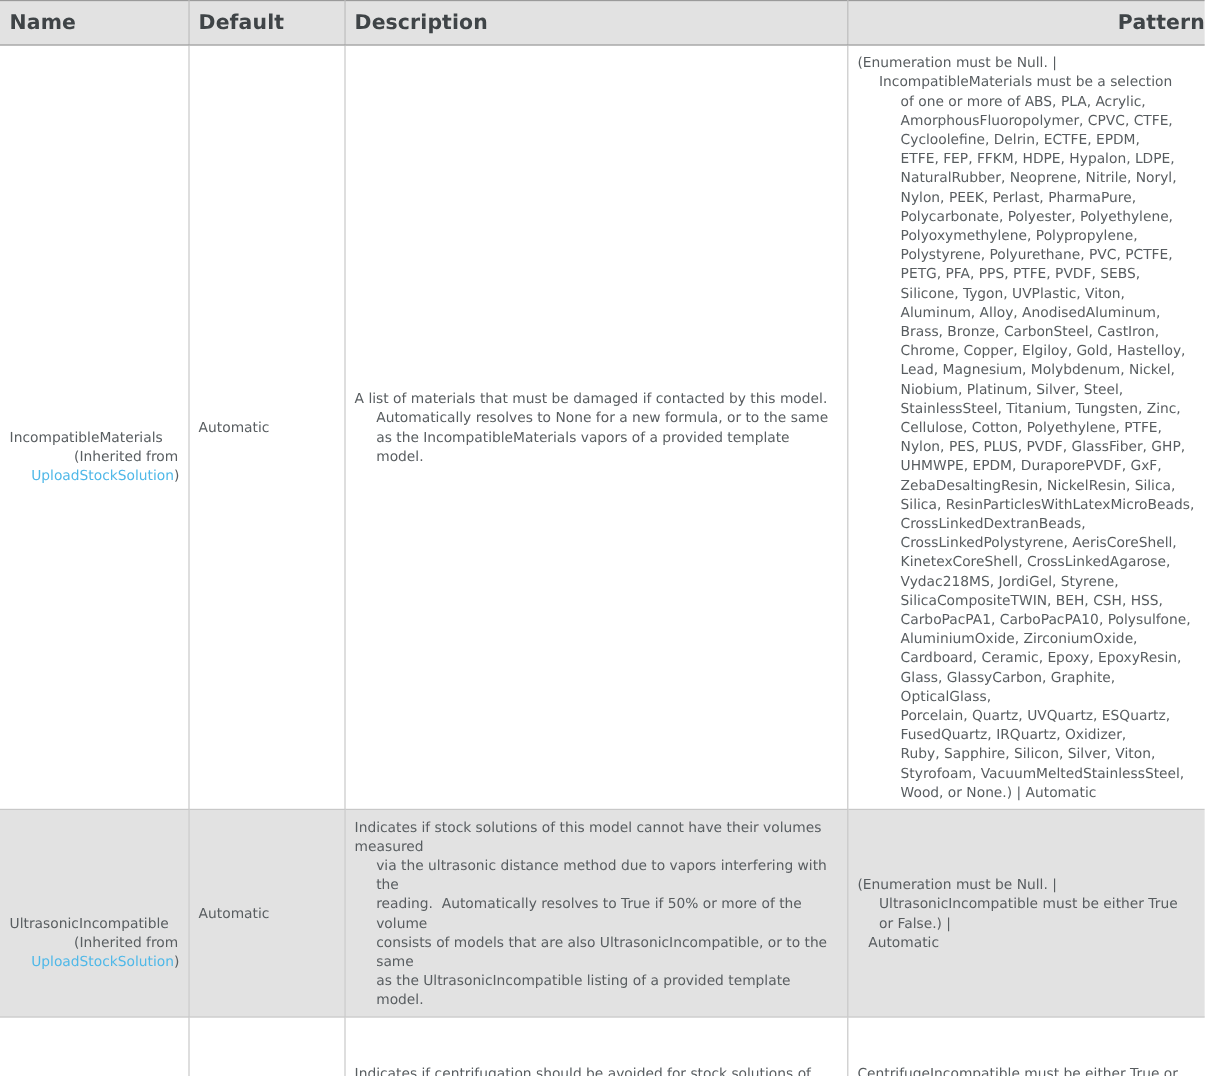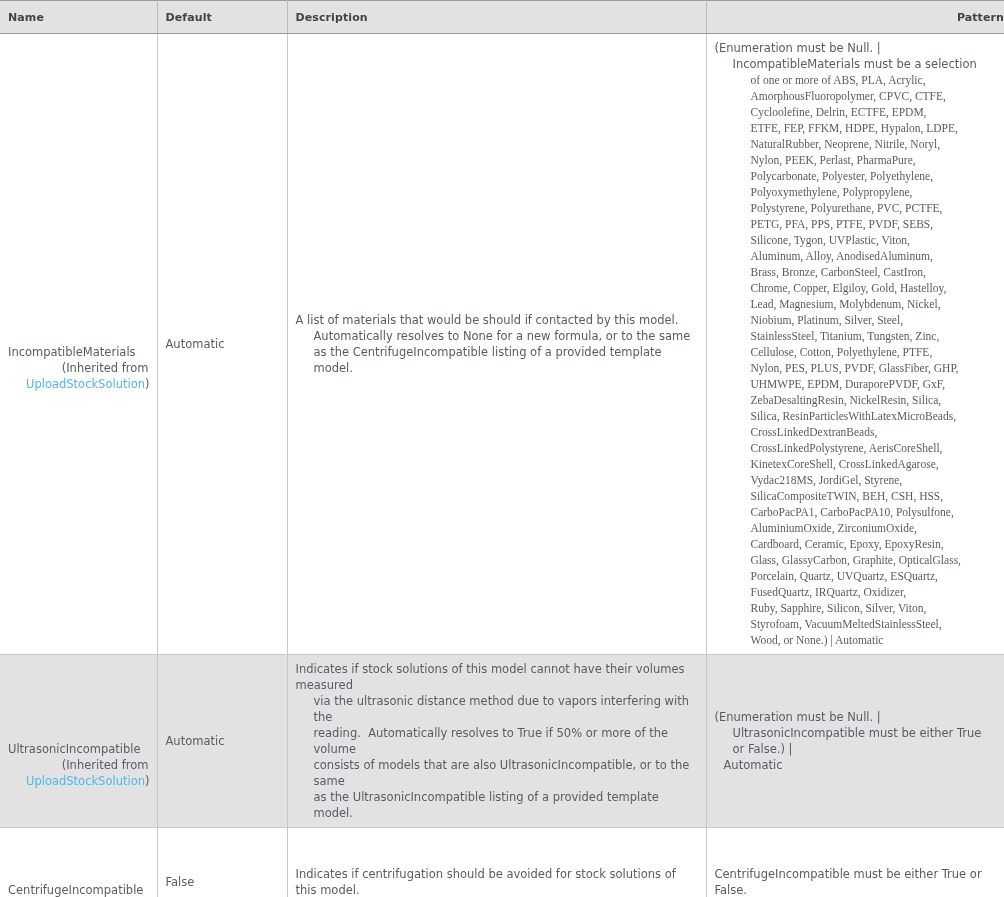--- a/index.html
+++ b/index.html
@@ -21,21 +21,21 @@
     border-collapse: collapse;
     table-layout: fixed;
   }
 
   
   thead th {
     background: #e2e2e2;
     border-top: 1px solid #9a9a9a;
     border-bottom: 1px solid #9a9a9a;
     border-right: 1px solid #bcbcbc;
-    font-size: 11px;
+    font-size: 17px;
     font-weight: bold;
     color: #3f4447;
     text-align: left;
     padding: 8px 0 8px 8px;
     vertical-align: middle;
     height: 16px;
     letter-spacing: 0.1px;
   }
   thead th.last { border-right: none; text-align: right; }
 
@@ -83,21 +83,21 @@
   .paren { color: #585d60; }
 
   
   .hang {
     display: block;
     white-space: pre-wrap;
     word-break: normal;
   }
   .hang .l0 { display: block; }
   .hang .l1 { display: block; padding-left: 18px; }
-  .hang .l2 { display: block; padding-left: 36px; font-family: Liberation Serif, serif; }
+  .hang .l2 { display: block; padding-left: 36px; }
   .hang .l3 { display: block; padding-left: 9px; }
 
   td.pattern-cell { vertical-align: middle; }
   td.desc-cell { vertical-align: middle; }
 </style>
 </head>
 <body>
 
 <table class="param-table">
   <colgroup>
@@ -116,21 +116,21 @@
   </thead>
   <tbody id="tbody">
       <tr class="plain">
         <td>
           <span class="name-main">IncompatibleMaterials</span>
           <span class="inherit-line">(Inherited from</span>
           <span class="inherit-target"><a class="link" href="#">UploadStockSolution</a><span class="paren">)</span></span>
         </td>
         <td>Automatic</td>
         <td class="desc-cell">
-          <span class="hang"><span class="l0">A list of materials that would be should if contacted by this model.</span><span class="l1">Automatically resolves to None for a new formula, or to the same</span><span class="l1">as the CentrifugeIncompatible listing of a provided template model.</span></span>
+          <span class="hang"><span class="l0">A list of materials that must be damaged if contacted by this model.</span><span class="l1">Automatically resolves to None for a new formula, or to the same</span><span class="l1">as the IncompatibleMaterials vapors of a provided template model.</span></span>
         </td>
         <td class="last pattern-cell">
           <span class="hang"><span class="l0">(Enumeration must be Null. |</span><span class="l1">IncompatibleMaterials must be a selection</span><span class="l2">of one or more of ABS, PLA, Acrylic,</span><span class="l2">AmorphousFluoropolymer, CPVC, CTFE,</span><span class="l2">Cycloolefine, Delrin, ECTFE, EPDM,</span><span class="l2">ETFE, FEP, FFKM, HDPE, Hypalon, LDPE,</span><span class="l2">NaturalRubber, Neoprene, Nitrile, Noryl,</span><span class="l2">Nylon, PEEK, Perlast, PharmaPure,</span><span class="l2">Polycarbonate, Polyester, Polyethylene,</span><span class="l2">Polyoxymethylene, Polypropylene,</span><span class="l2">Polystyrene, Polyurethane, PVC, PCTFE,</span><span class="l2">PETG, PFA, PPS, PTFE, PVDF, SEBS,</span><span class="l2">Silicone, Tygon, UVPlastic, Viton,</span><span class="l2">Aluminum, Alloy, AnodisedAluminum,</span><span class="l2">Brass, Bronze, CarbonSteel, CastIron,</span><span class="l2">Chrome, Copper, Elgiloy, Gold, Hastelloy,</span><span class="l2">Lead, Magnesium, Molybdenum, Nickel,</span><span class="l2">Niobium, Platinum, Silver, Steel,</span><span class="l2">StainlessSteel, Titanium, Tungsten, Zinc,</span><span class="l2">Cellulose, Cotton, Polyethylene, PTFE,</span><span class="l2">Nylon, PES, PLUS, PVDF, GlassFiber, GHP,</span><span class="l2">UHMWPE, EPDM, DuraporePVDF, GxF,</span><span class="l2">ZebaDesaltingResin, NickelResin, Silica,</span><span class="l2">Silica, ResinParticlesWithLatexMicroBeads,</span><span class="l2">CrossLinkedDextranBeads,</span><span class="l2">CrossLinkedPolystyrene, AerisCoreShell,</span><span class="l2">KinetexCoreShell, CrossLinkedAgarose,</span><span class="l2">Vydac218MS, JordiGel, Styrene,</span><span class="l2">SilicaCompositeTWIN, BEH, CSH, HSS,</span><span class="l2">CarboPacPA1, CarboPacPA10, Polysulfone,</span><span class="l2">AluminiumOxide, ZirconiumOxide,</span><span class="l2">Cardboard, Ceramic, Epoxy, EpoxyResin,</span><span class="l2">Glass, GlassyCarbon, Graphite, OpticalGlass,</span><span class="l2">Porcelain, Quartz, UVQuartz, ESQuartz,</span><span class="l2">FusedQuartz, IRQuartz, Oxidizer,</span><span class="l2">Ruby, Sapphire, Silicon, Silver, Viton,</span><span class="l2">Styrofoam, VacuumMeltedStainlessSteel,</span><span class="l2">Wood, or None.) | Automatic</span></span>
         </td>
       </tr>
       <tr class="stripe">
         <td>
           <span class="name-main">UltrasonicIncompatible</span>
           <span class="inherit-line">(Inherited from</span>
           <span class="inherit-target"><a class="link" href="#">UploadStockSolution</a><span class="paren">)</span></span>

